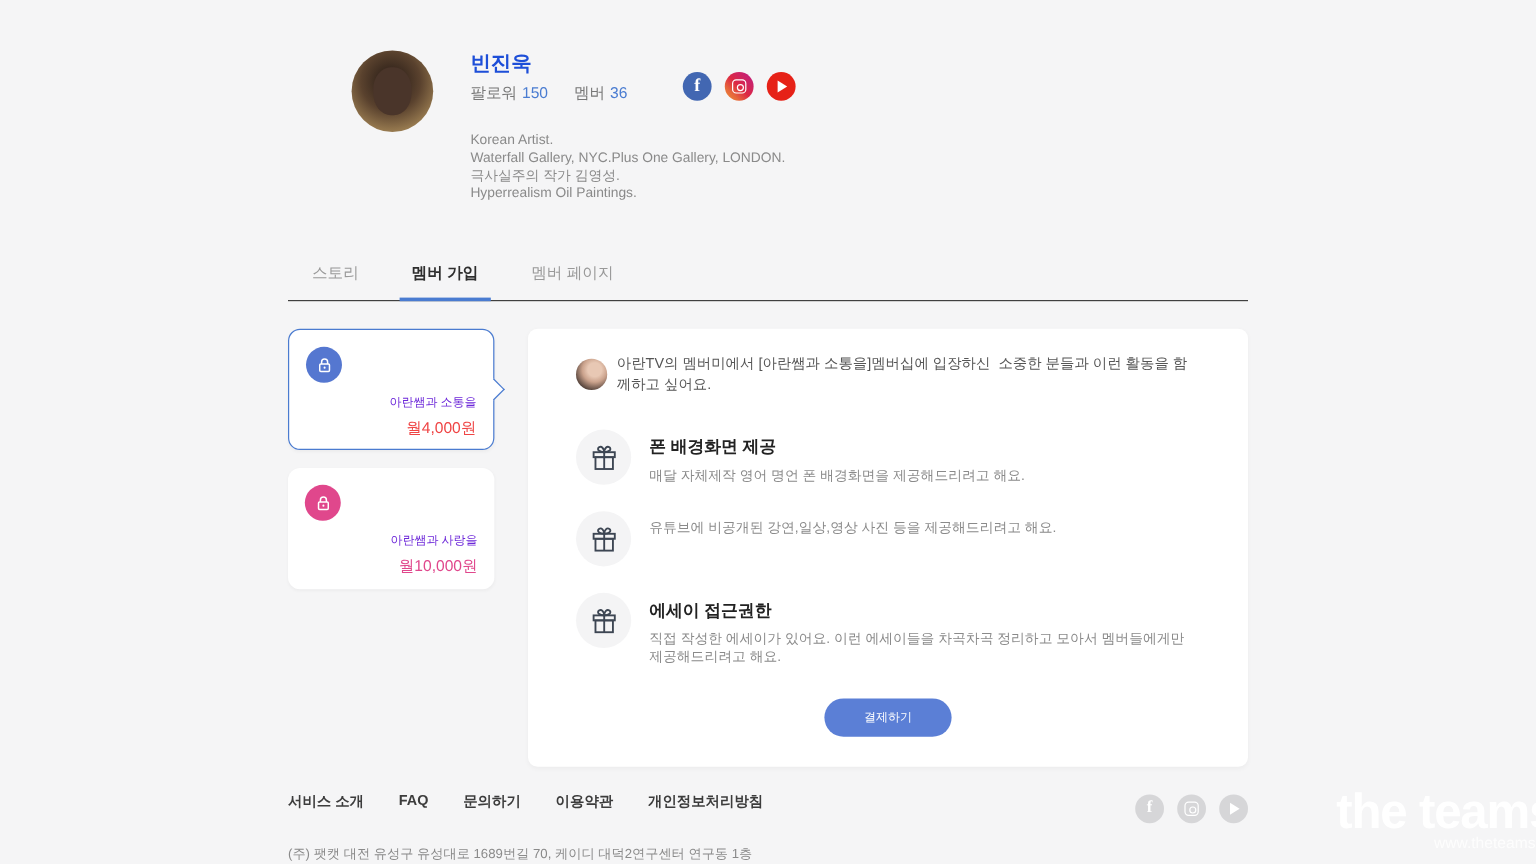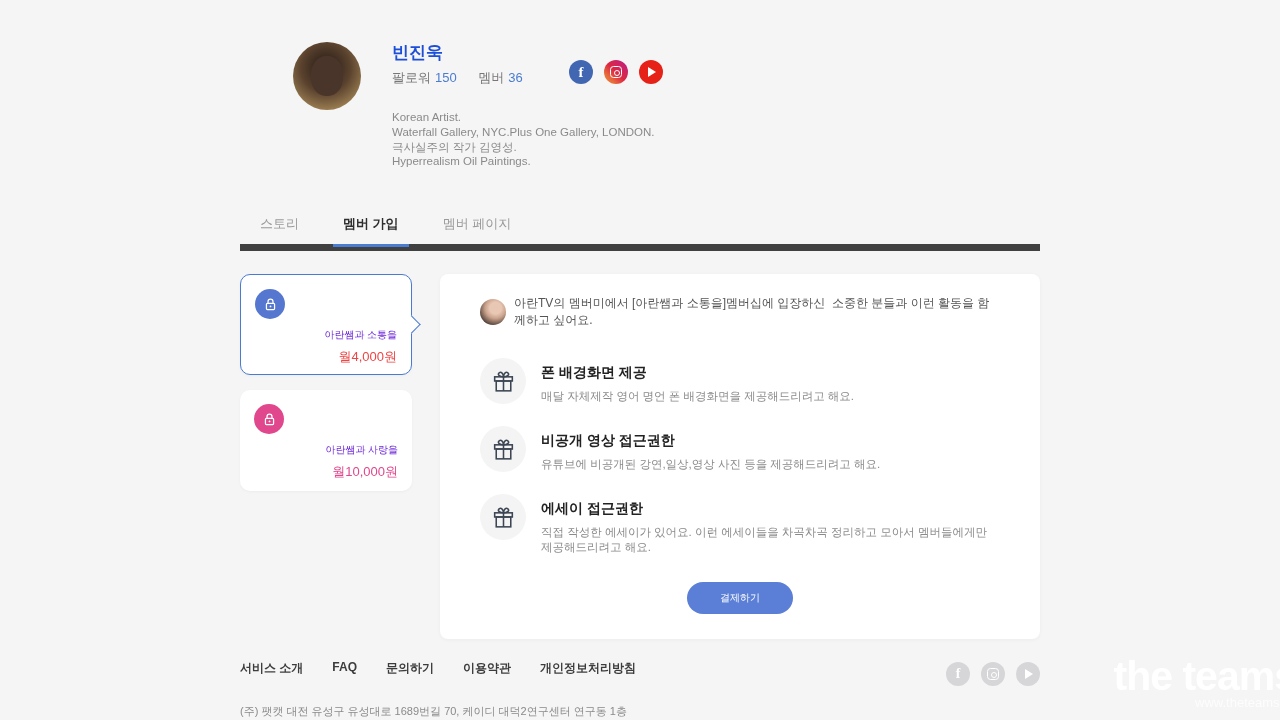--- a/index.html
+++ b/index.html
@@ -30,21 +30,21 @@
   .sicon { width:24px; height:24px; border-radius:50%; display:flex; align-items:center; justify-content:center; }
   .sicon.fb { background:#4267b2; color:#fff; font-weight:bold; font-size:15px; font-family:"Liberation Serif",serif; }
   .sicon.ig { background:linear-gradient(45deg,#f09433 0%,#e6683c 25%,#dc2743 50%,#cc2366 75%,#bc1888 100%); }
   .sicon.yt { background:#e62117; }
   .play-tri { width:0; height:0; border-left:8px solid #fff; border-top:5px solid transparent; border-bottom:5px solid transparent; margin-left:2px; }
   .ig-glyph { width:12px; height:12px; border:1.4px solid #fff; border-radius:3.5px; position:relative; }
   .ig-glyph::after { content:""; position:absolute; left:2.6px; top:2.6px; width:4.2px; height:4.2px; border:1.3px solid #fff; border-radius:50%; }
   .bio { position:absolute; left:152px; top:110px; font-size:11.5px; line-height:14.8px; color:#8a8a8a; }
 
   
-  .tabs { display:flex; border-bottom:7px solid #404040; padding-left:10px; height:36px; align-items:flex-start; }
+  .tabs { display:flex; border-bottom:1px solid #404040; padding-left:10px; height:36px; align-items:flex-end; }
   .tab { font-size:13px; color:#999; padding:0 10px 13px 10px; margin-right:24px; cursor:pointer; position:relative; }
   .tab.active { color:#2e2e2e; font-weight:bold; padding-bottom:11px; border-bottom:3px solid #4a7cd1; margin-bottom:-1px; }
 
   
   .main { display:flex; margin-top:23px; align-items:flex-start; }
   .plans { width:172px; margin-right:28px; }
   .plan-card {
     position:relative; background:#fff; border-radius:10px; height:101px;
     padding:14px; margin-bottom:15px; cursor:pointer;
     box-shadow:0 1px 3px rgba(0,0,0,0.04);
@@ -193,21 +193,20 @@
         <div class="benefit-icon">
           <svg width="27" height="27" viewBox="0 0 26 26" fill="none" stroke="#3d4653" stroke-width="1.5">
             <rect x="6" y="12.5" width="14" height="9.5"></rect>
             <rect x="4.5" y="8.5" width="17" height="4"></rect>
             <line x1="13" y1="8.5" x2="13" y2="22"></line>
             <path d="M13 8.5 C9 8.5 6.8 6.2 8.8 4.6 C10.8 3.2 13 5.5 13 8.5 Z"></path>
             <path d="M13 8.5 C17 8.5 19.2 6.2 17.2 4.6 C15.2 3.2 13 5.5 13 8.5 Z"></path>
           </svg>
         </div>
         <div class="benefit-body">
-          <div class="benefit-title">비공개 영상 접근권한</div>
           <div class="benefit-desc">유튜브에 비공개된 강연,일상,영상 사진 등을 제공해드리려고 해요.</div>
         </div>
       </div>
 
       <div class="benefit">
         <div class="benefit-icon">
           <svg width="27" height="27" viewBox="0 0 26 26" fill="none" stroke="#3d4653" stroke-width="1.5">
             <rect x="6" y="12.5" width="14" height="9.5"></rect>
             <rect x="4.5" y="8.5" width="17" height="4"></rect>
             <line x1="13" y1="8.5" x2="13" y2="22"></line>

